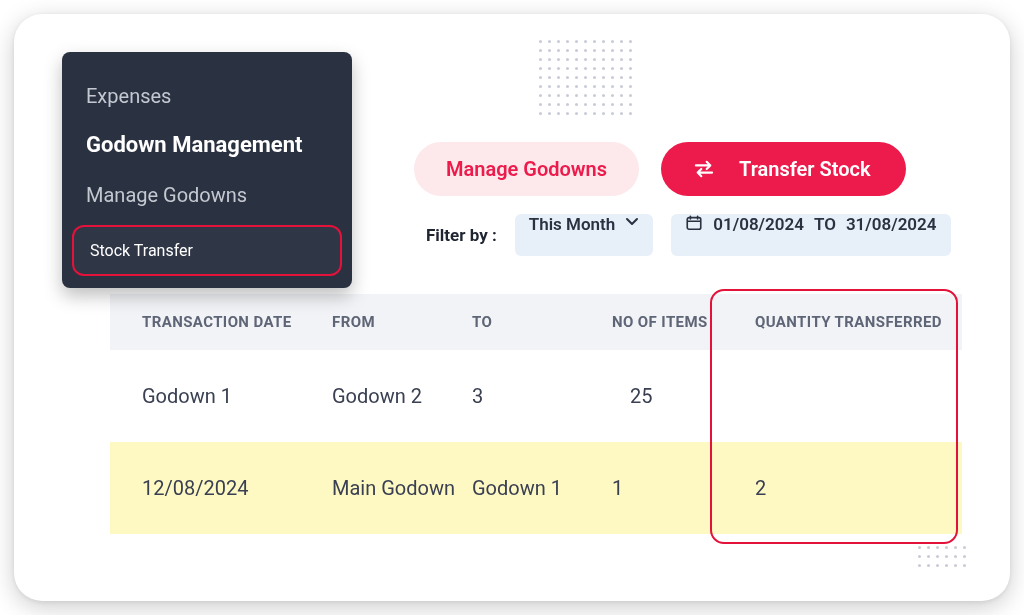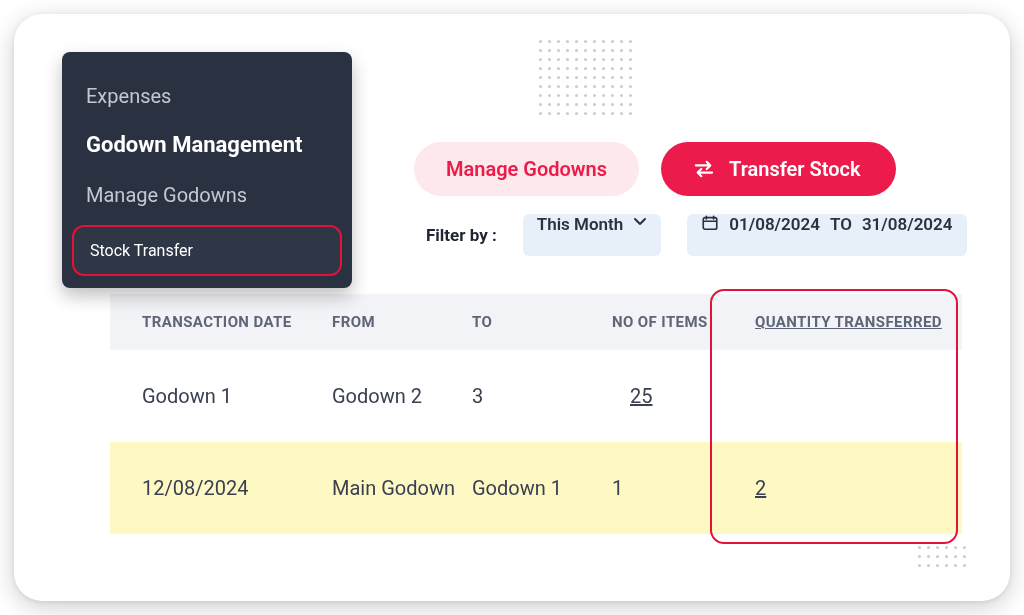--- a/index.html
+++ b/index.html
@@ -49,28 +49,28 @@
 
   
   .actions {
     position: absolute;
     left: 400px; top: 128px;
     display: flex; gap: 22px;
     align-items: center;
   }
   .pill { height: 54px; border-radius: 30px; display:flex; align-items:center; justify-content:center; padding: 0 32px; font-size: 20px; font-weight: 600; cursor:pointer; white-space: nowrap; }
   .pill.light { background: #fde8eb; color: #ec1b4b; }
-  .pill.solid { background: #ec1b4b; color: #fff; gap: 14px; padding-right: 36px; }
+  .pill.solid { background: #ec1b4b; color: #fff; gap: 24px; padding-right: 36px; }
   .swap-icon { width: 22px; height: 18px; flex-shrink:0; }
 
   
   .filterbar {
     position: absolute;
     left: 412px; top: 200px;
-    display: flex; align-items: center; gap: 26px;
+    display: flex; align-items: center; gap: 18px;
     font-size: 17px; font-weight: 600; color:#1f2431;
   }
   .filter-label { font-size: 17px; font-weight: 700; }
   .chip {
     background: #e7eff8;
     border-radius: 6px;
     height: 42px;
     display:flex; align-items:flex-start;
     padding: 0 14px;
     gap: 10px;
@@ -99,21 +99,21 @@
   .row {
     display: grid;
     grid-template-columns: 190px 140px 140px 125px 1fr;
     height: 92px;
     align-items: center;
     padding-left: 32px;
     font-size: 20px;
     color: #3a4052;
   }
   .row.alt { background: #fef9c3; }
-  .cell-last { padding-left: 18px; text-decoration: underline; }
+  .cell-last { padding-left: 18px; }
 
   
   .hilite {
     position: absolute;
     left: 696px; top: 275px;
     width: 248px; height: 255px;
     border: 2px solid #e4113a;
     border-radius: 14px;
     pointer-events: none;
   }

